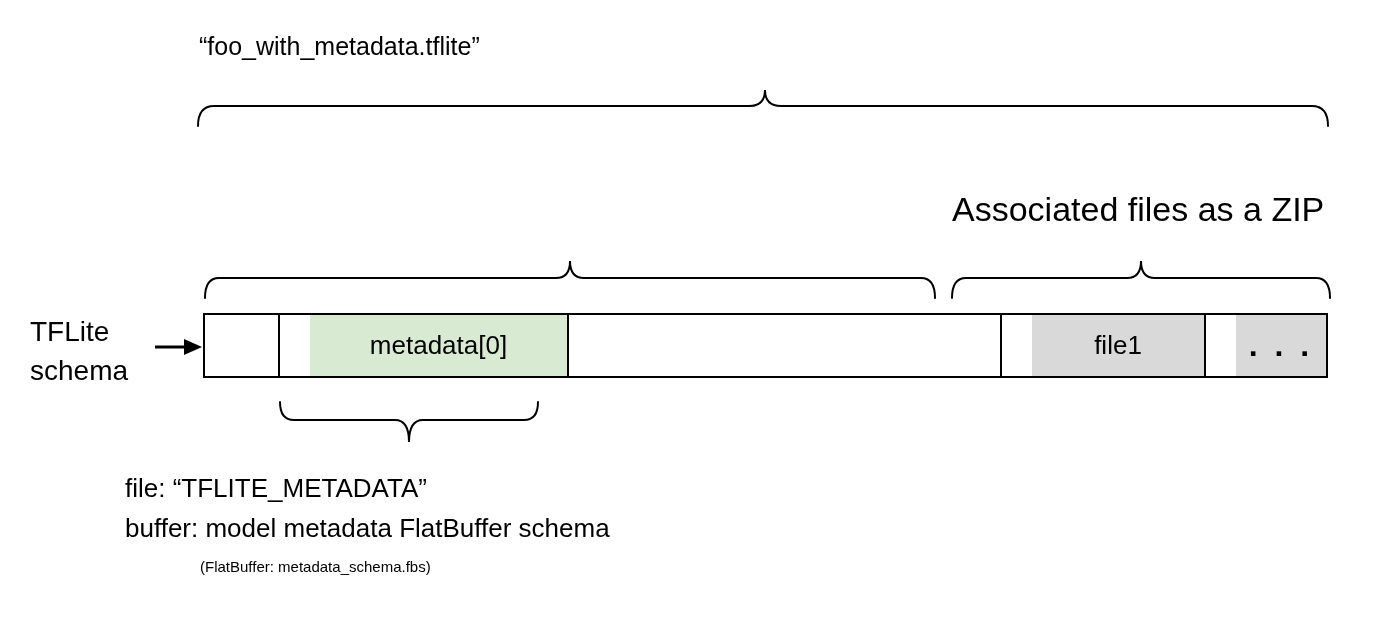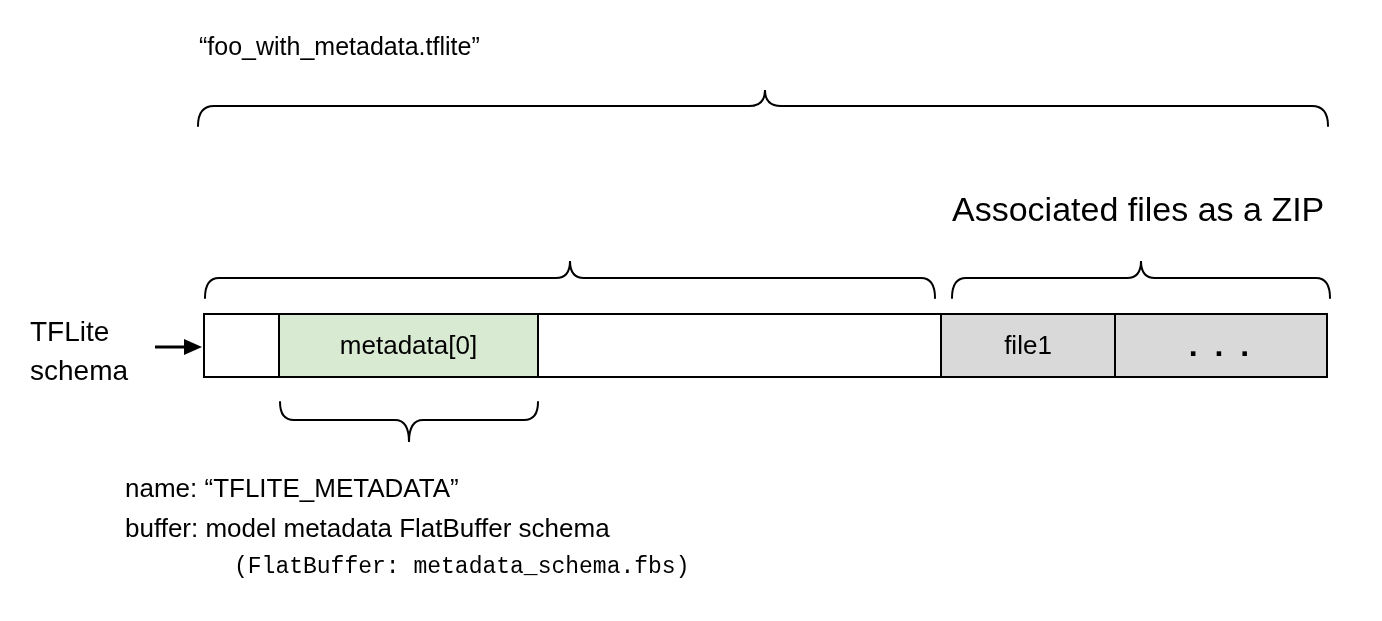--- a/index.html
+++ b/index.html
@@ -52,20 +52,21 @@
     font-size: 34px;
     line-height: 32px;
   }
   .bar {
     left: 203px; top: 313px;
     width: 1125px; height: 65px;
     border: 2px solid #000000;
     box-sizing: border-box;
     display: flex;
     background: #ffffff;
+    gap: 30px;
   }
   .seg {
     box-sizing: border-box;
     display: flex;
     align-items: center;
     justify-content: center;
     font-size: 26px;
   }
   .seg.divider { border-right: 2px solid #000000; }
   .seg-0 { width: 75px; }
@@ -83,25 +84,24 @@
     font-size: 28px;
     line-height: 39px;
     margin-left: 8px;
   }
   .metadata-note {
     left: 125px; top: 468px;
     font-size: 26px;
     line-height: 40px;
   }
   .metadata-note .note-sub {
-    font-size: 23px;
+    font-size: 15px;
     line-height: 32px;
-    margin-left: 109px;
+    margin-left: 75px;
     margin-top: 3px;
-    font-family: Liberation Mono, monospace;
   }
 </style>
 </head>
 <body>
 
 <div class="canvas">
 
   <svg class="overlay-svg" viewBox="0 0 1382 621" xmlns="http://www.w3.org/2000/svg">
     <path class="brace" d="M198,126 Q198,106 214,106 L749,106 Q765,106 765,90 Q765,106 781,106 L1312,106 Q1328,106 1328,126"></path>
     <path class="brace" d="M205,298 Q205,278 219,278 L556,278 Q570,278 570,261 Q570,278 584,278 L921,278 Q935,278 935,298"></path>
@@ -131,18 +131,18 @@
       <span class="seg-label">. . .</span>
     </div>
   </div>
 
   <div class="abs pointer-label">
     <div>TFLite</div>
     <div>schema</div>
   </div>
 
   <div class="abs metadata-note">
-    <div>name: “TFLITE_METADATA”</div>
+    <div>file: “TFLITE_METADATA”</div>
     <div>buffer: model metadata FlatBuffer schema</div>
     <div class="note-sub">(FlatBuffer: metadata_schema.fbs)</div>
   </div>
 
 </div>
 
 </body></html>

